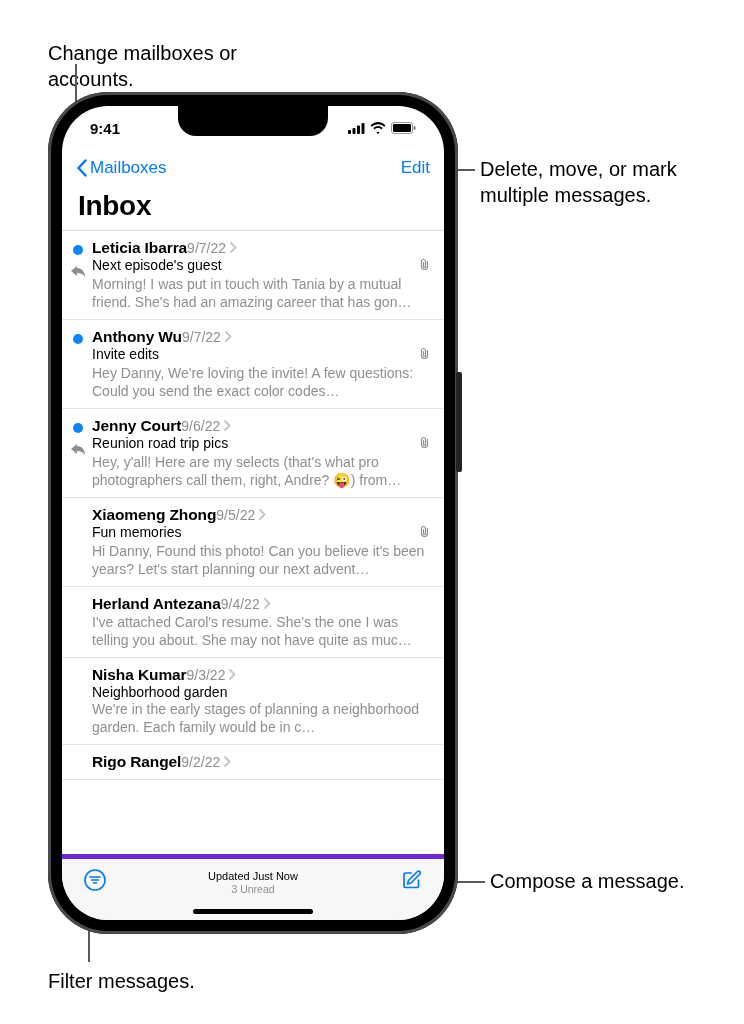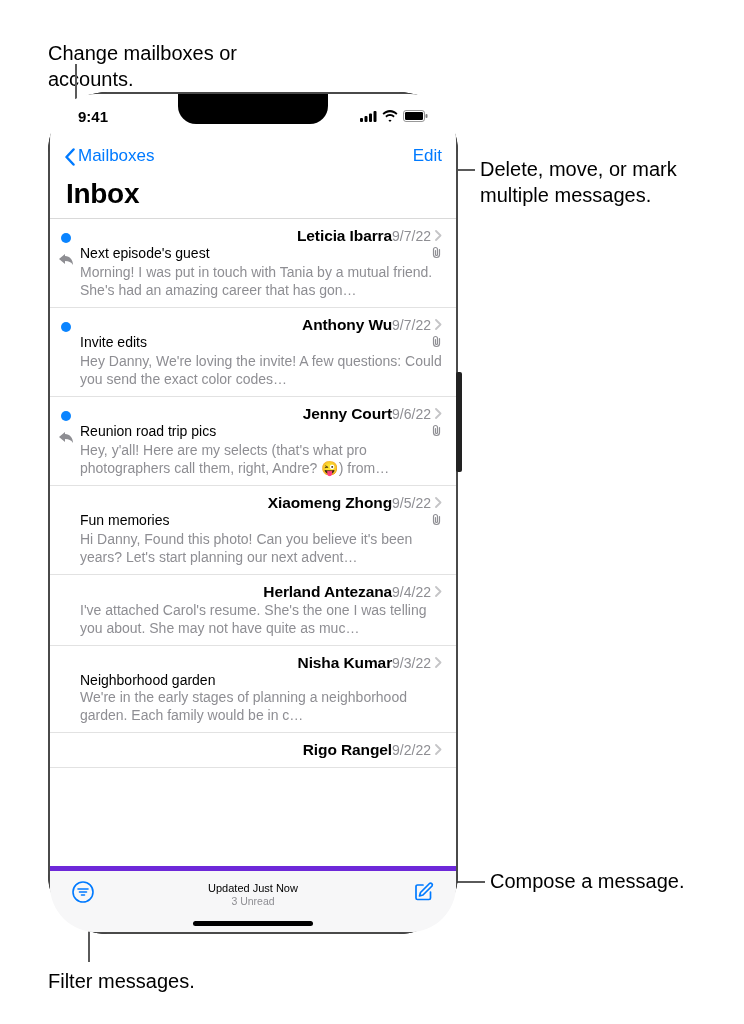--- a/index.html
+++ b/index.html
@@ -34,21 +34,21 @@
   
   .phone {
     position: absolute;
     left: 48px;
     top: 92px;
     width: 410px;
     height: 842px;
     background: #000;
     border-radius: 60px;
     box-shadow: inset 0 0 0 3px #4a4a4a;
-    padding: 2px;
+    padding: 14px;
   }
   .screen {
     position: relative;
     width: 100%;
     height: 100%;
     background: #fff;
     border-radius: 46px;
     overflow: hidden;
     display: flex;
     flex-direction: column;
@@ -89,21 +89,21 @@
   
   .nav {
     height: 36px;
     display: flex;
     align-items: center;
     justify-content: space-between;
     padding: 0 14px;
     color: #007aff;
     font-size: 17px;
   }
-  .nav-left { display: flex; align-items: flex-end; gap: 2px; }
+  .nav-left { display: flex; align-items: center; gap: 2px; }
   .chev-back { width: 12px; height: 18px; }
   .page-title {
     font-size: 28px;
     font-weight: 700;
     letter-spacing: -0.3px;
     padding: 4px 16px 8px;
   }
 
   
   .list {
@@ -128,21 +128,21 @@
   .reply-glyph {
     position: absolute;
     left: 9px;
     top: 32px;
     width: 14px;
     height: 12px;
     color: #8e8e93;
   }
   .row-top {
     display: flex;
-    justify-content: flex-end;
+    justify-content: flex-start;
     align-items: baseline;
   }
   .sender {
     font-size: 15.5px;
     font-weight: 600;
     letter-spacing: -0.1px;
   }
   .date-col {
     display: flex;
     align-items: center;

